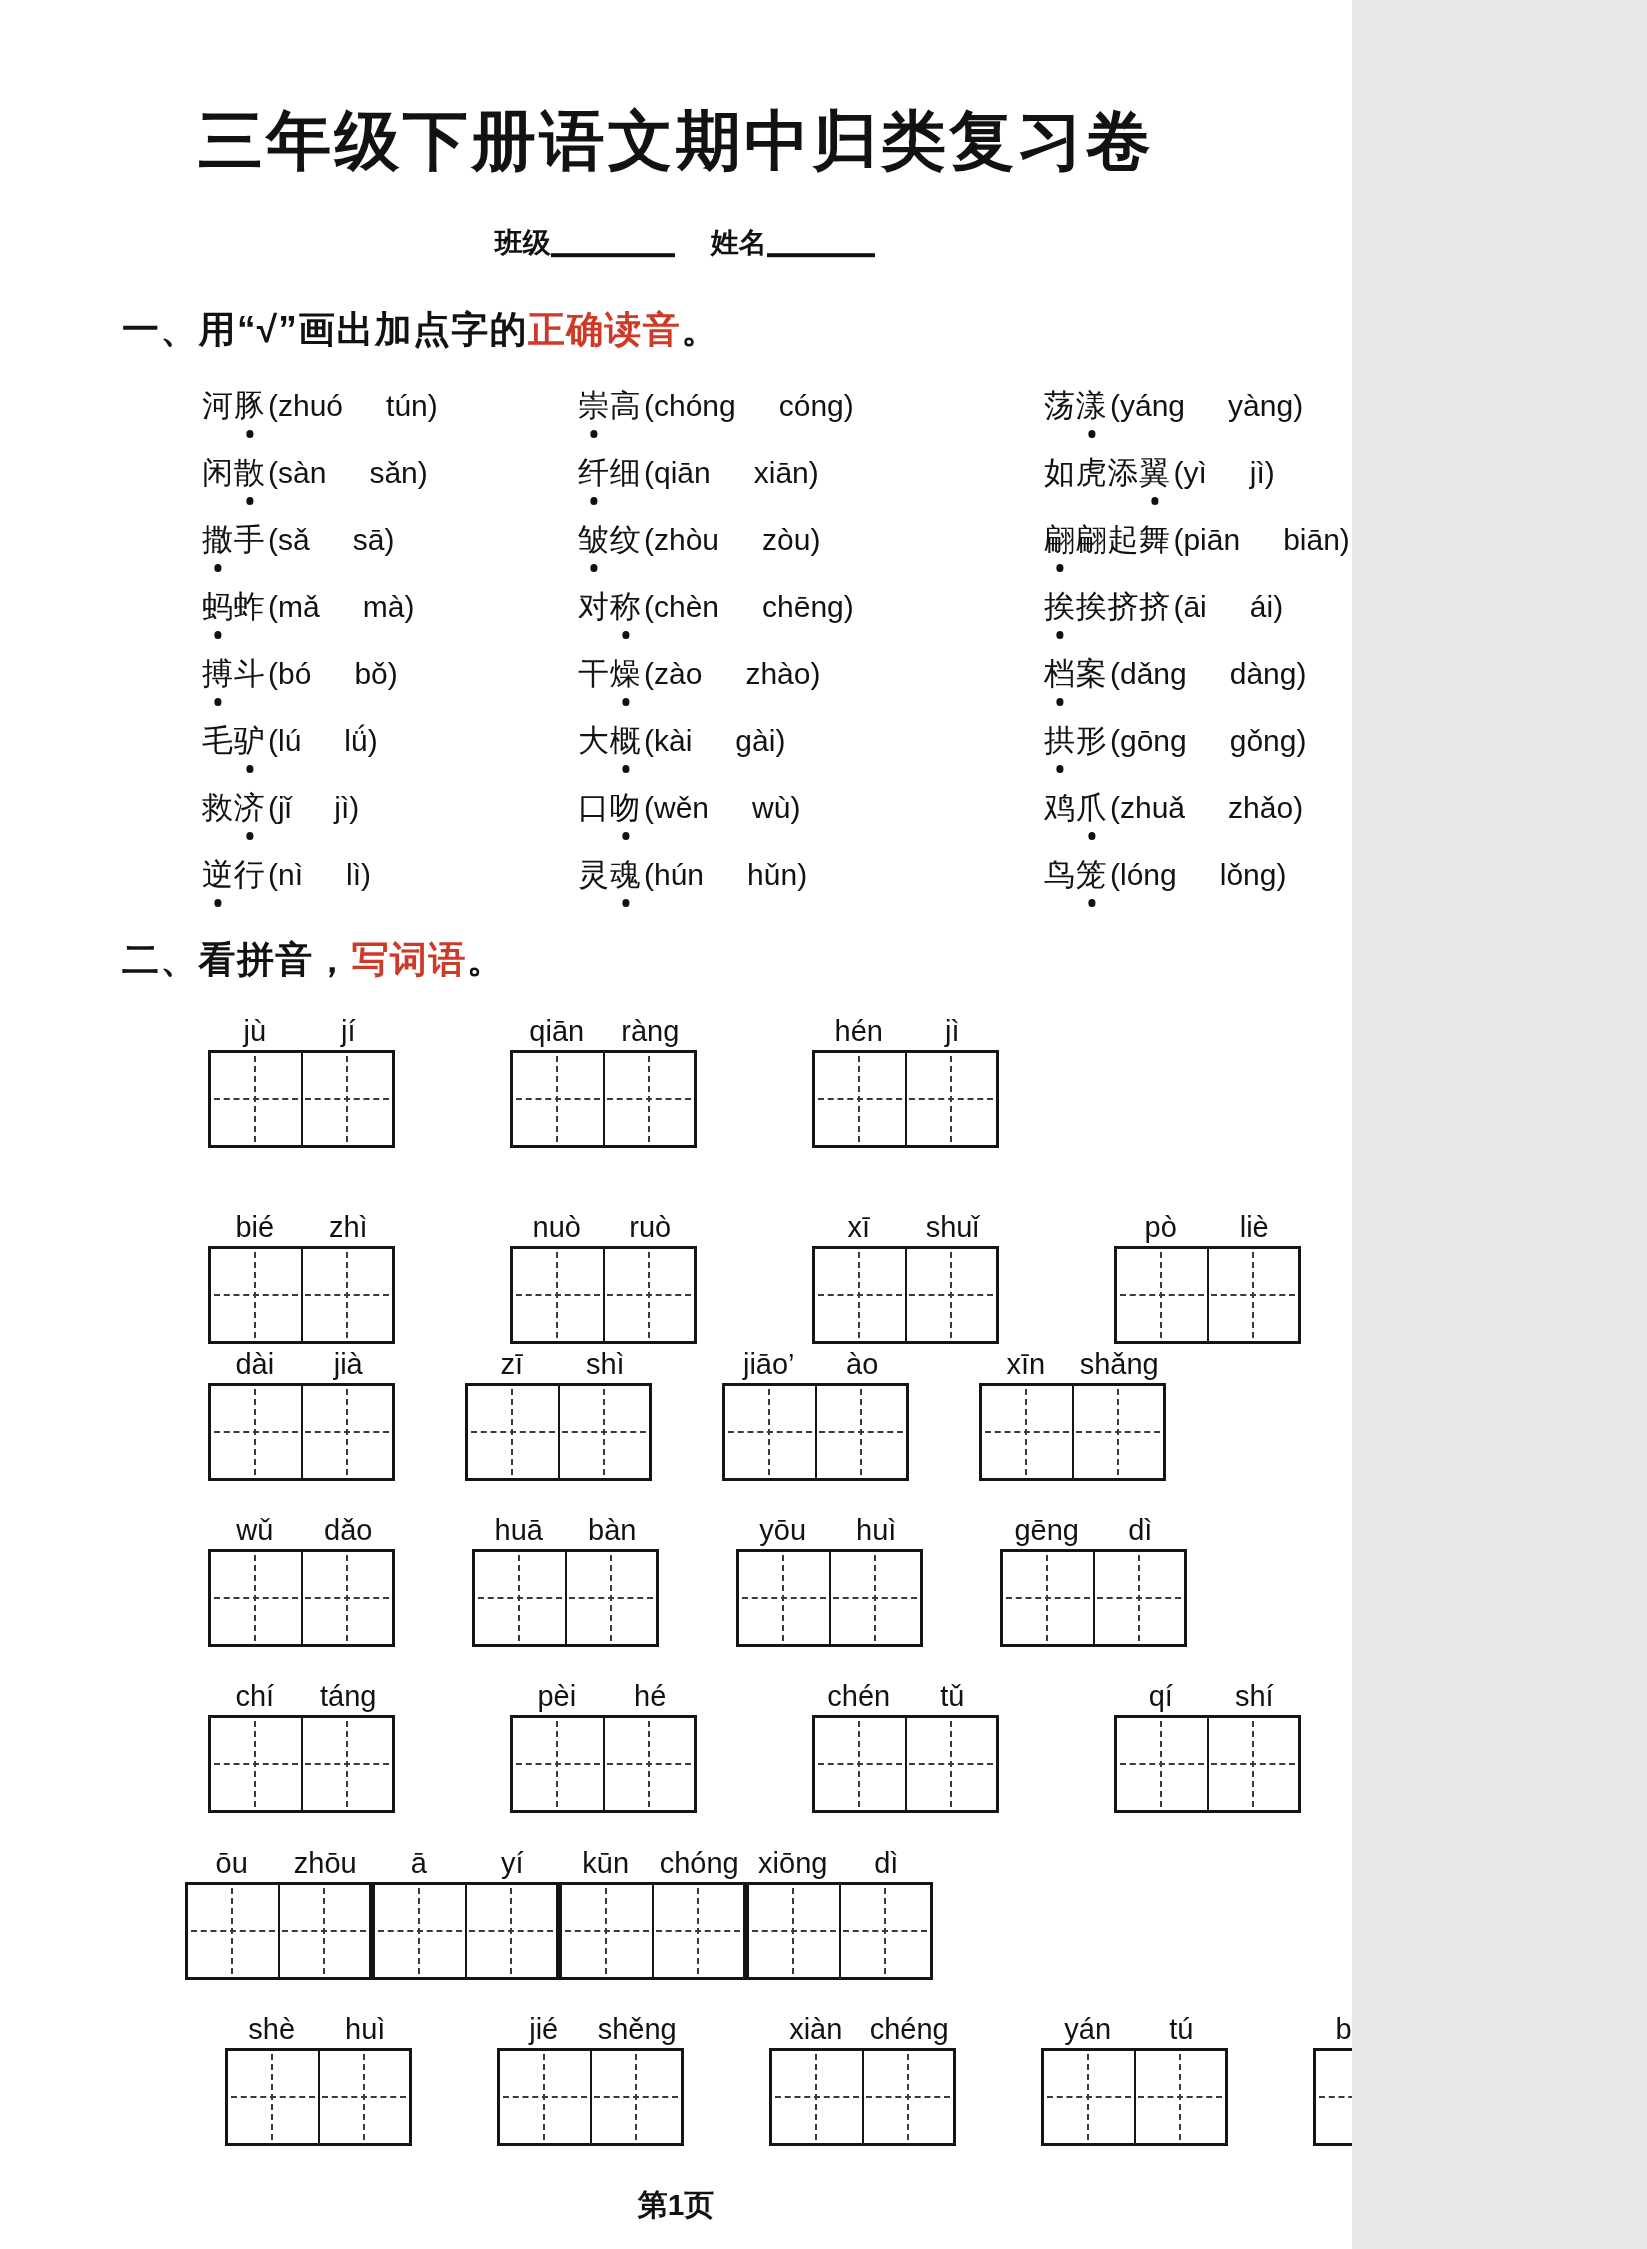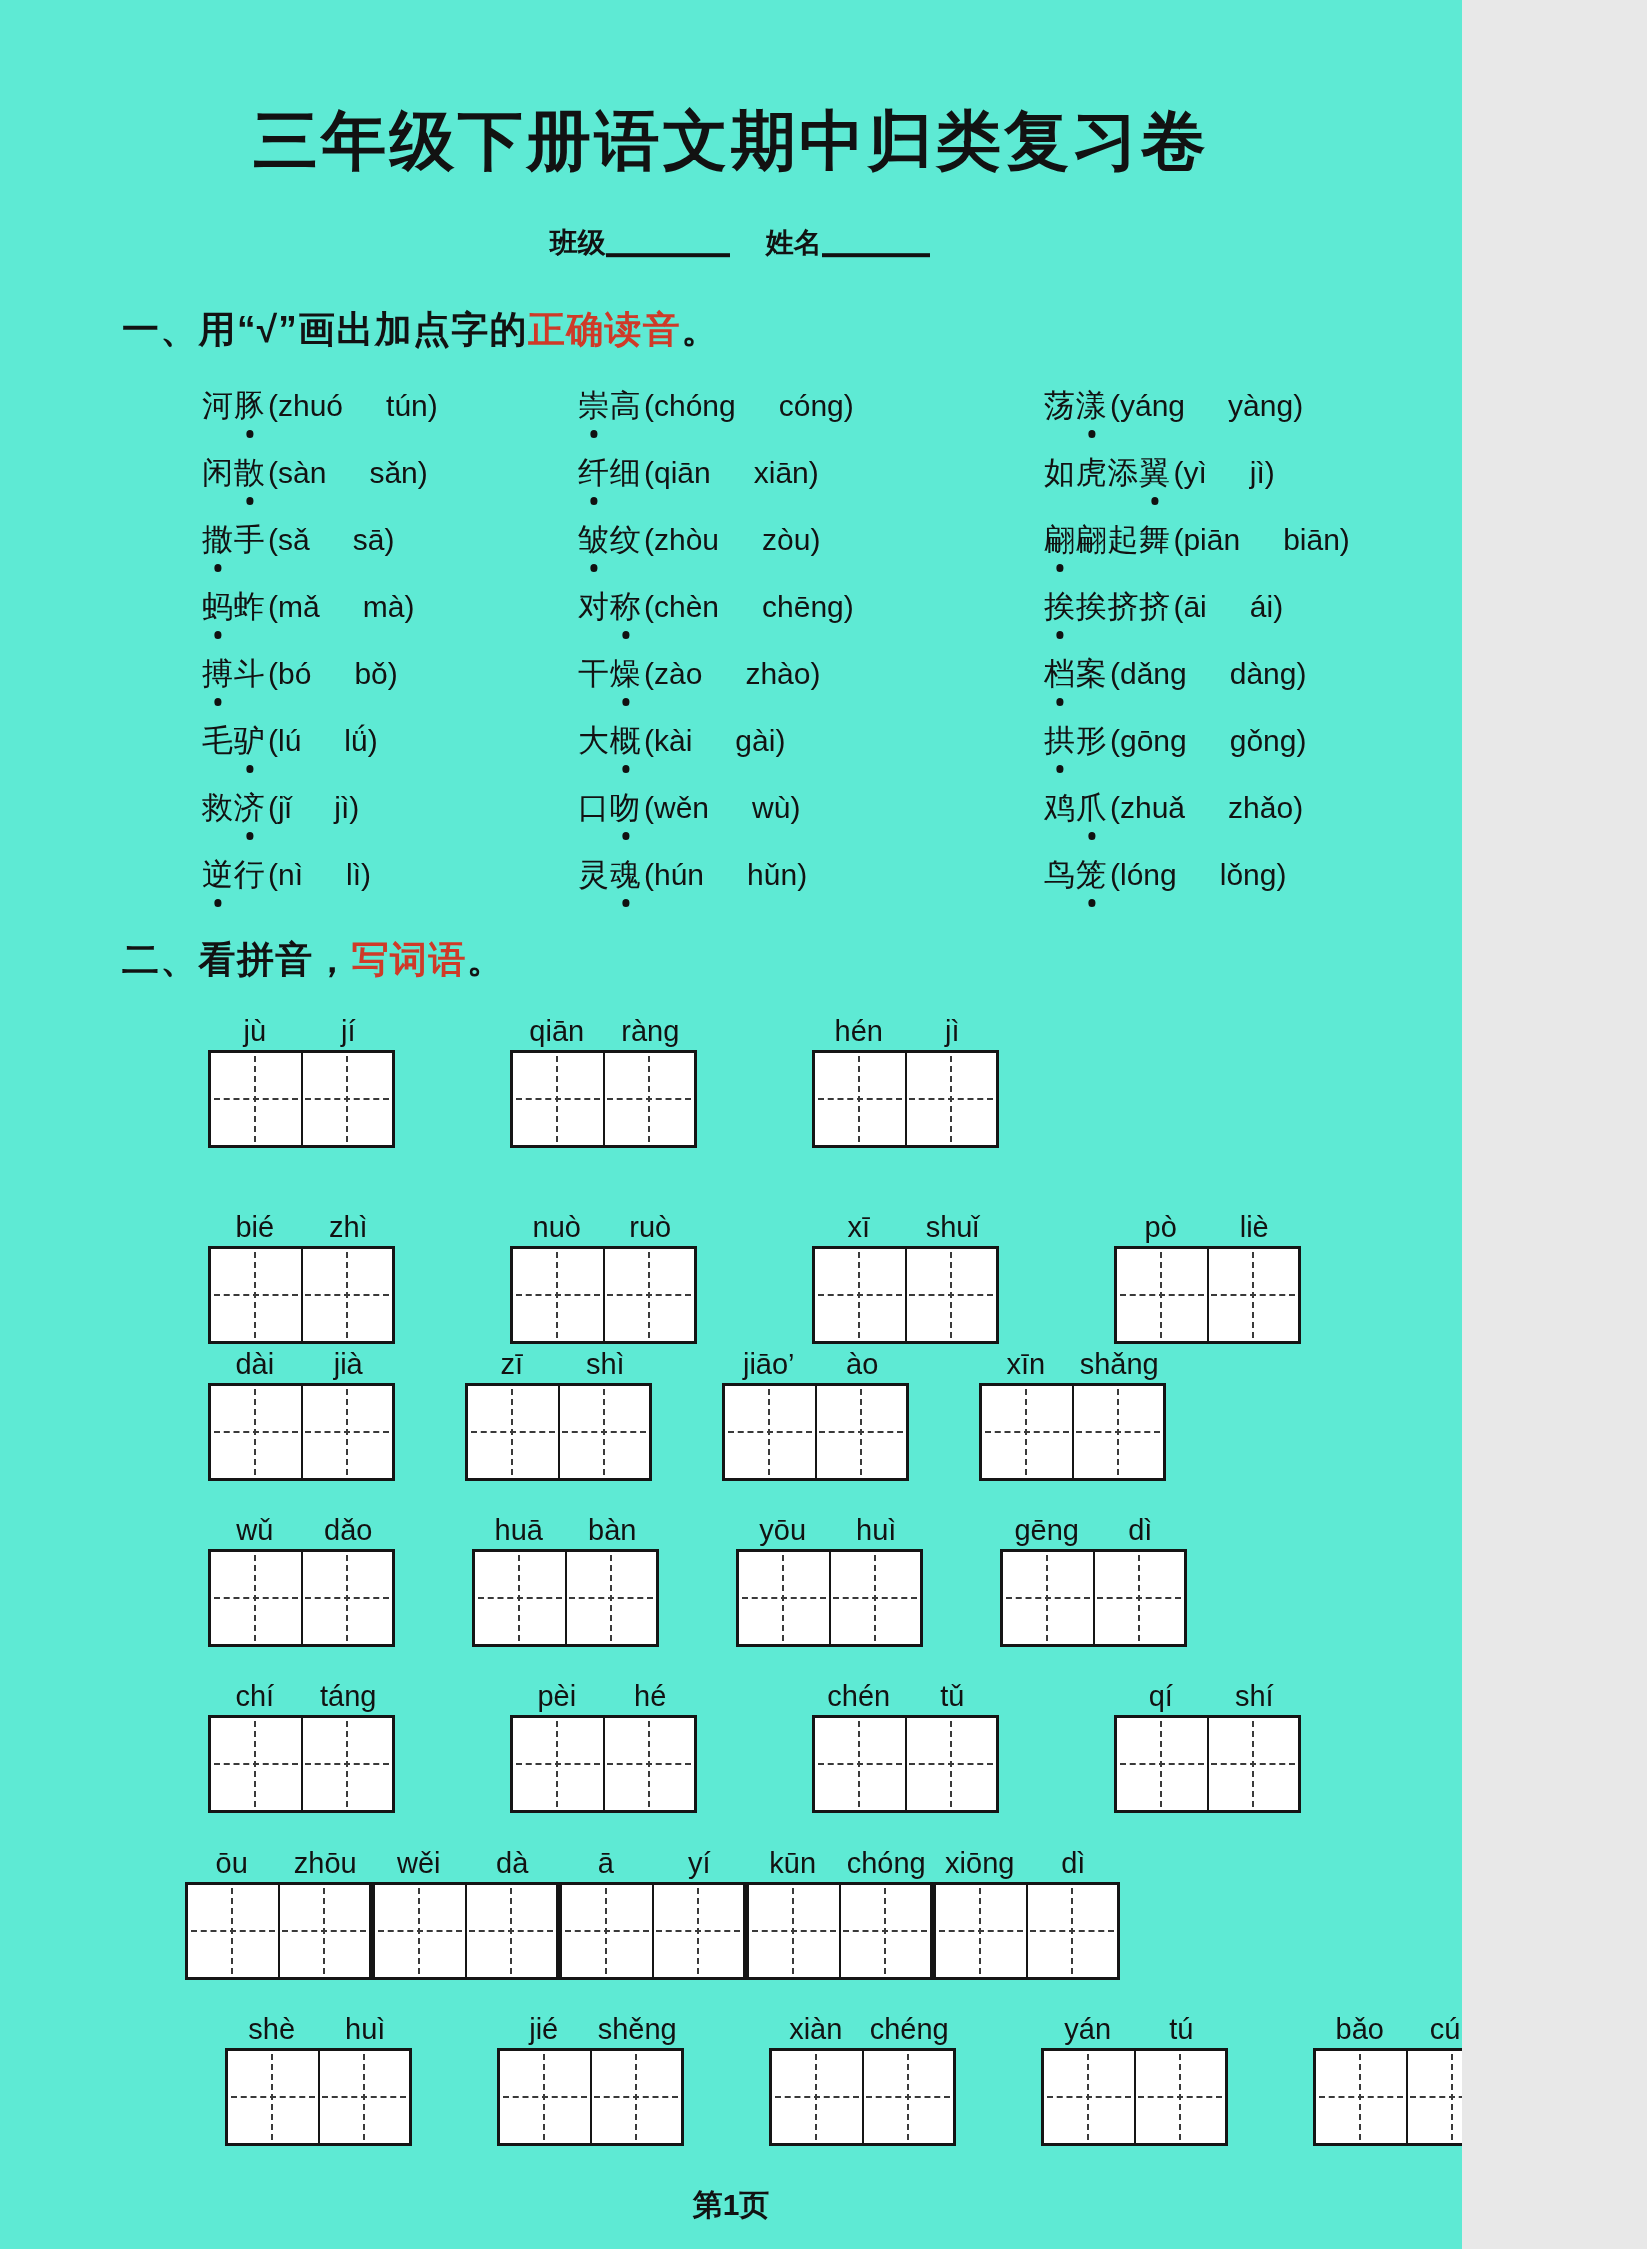--- a/index.html
+++ b/index.html
@@ -1,19 +1,19 @@
 <!DOCTYPE html>
 <html style="--accent: #cf3a28;font-size:10.5px"><head>
 <meta charset="utf-8">
 <style>
   html,body{margin:0;padding:0;background:#e8e8e8;}
   .page{
     position:relative;
-    width:1462px;height:2250px;
-    background:#5eead4;
+    width:1352px;height:2250px;
+    background:#ffffff;
     color:#121212;
     font-family:"Liberation Sans",sans-serif;
     overflow:hidden;
   }
   
   .title{
     position:absolute;top:97px;left:0;width:100%;
     text-align:center;
     font-weight:bold;font-size:65px;letter-spacing:3.3px;
     font-family:"Liberation Sans",sans-serif;
@@ -416,30 +416,20 @@
             <span class="syl">ōu</span>
             <span class="syl">zhōu</span>
           </div>
           <div class="wbox">
             <div class="cell"></div>
             <div class="cell"></div>
           </div>
         </div>
         <div class="unit">
           <div class="plabel">
-            <span class="syl">wěi</span>
-            <span class="syl">dà</span>
-          </div>
-          <div class="wbox">
-            <div class="cell"></div>
-            <div class="cell"></div>
-          </div>
-        </div>
-        <div class="unit">
-          <div class="plabel">
             <span class="syl">ā</span>
             <span class="syl">yí</span>
           </div>
           <div class="wbox">
             <div class="cell"></div>
             <div class="cell"></div>
           </div>
         </div>
         <div class="unit">
           <div class="plabel">

